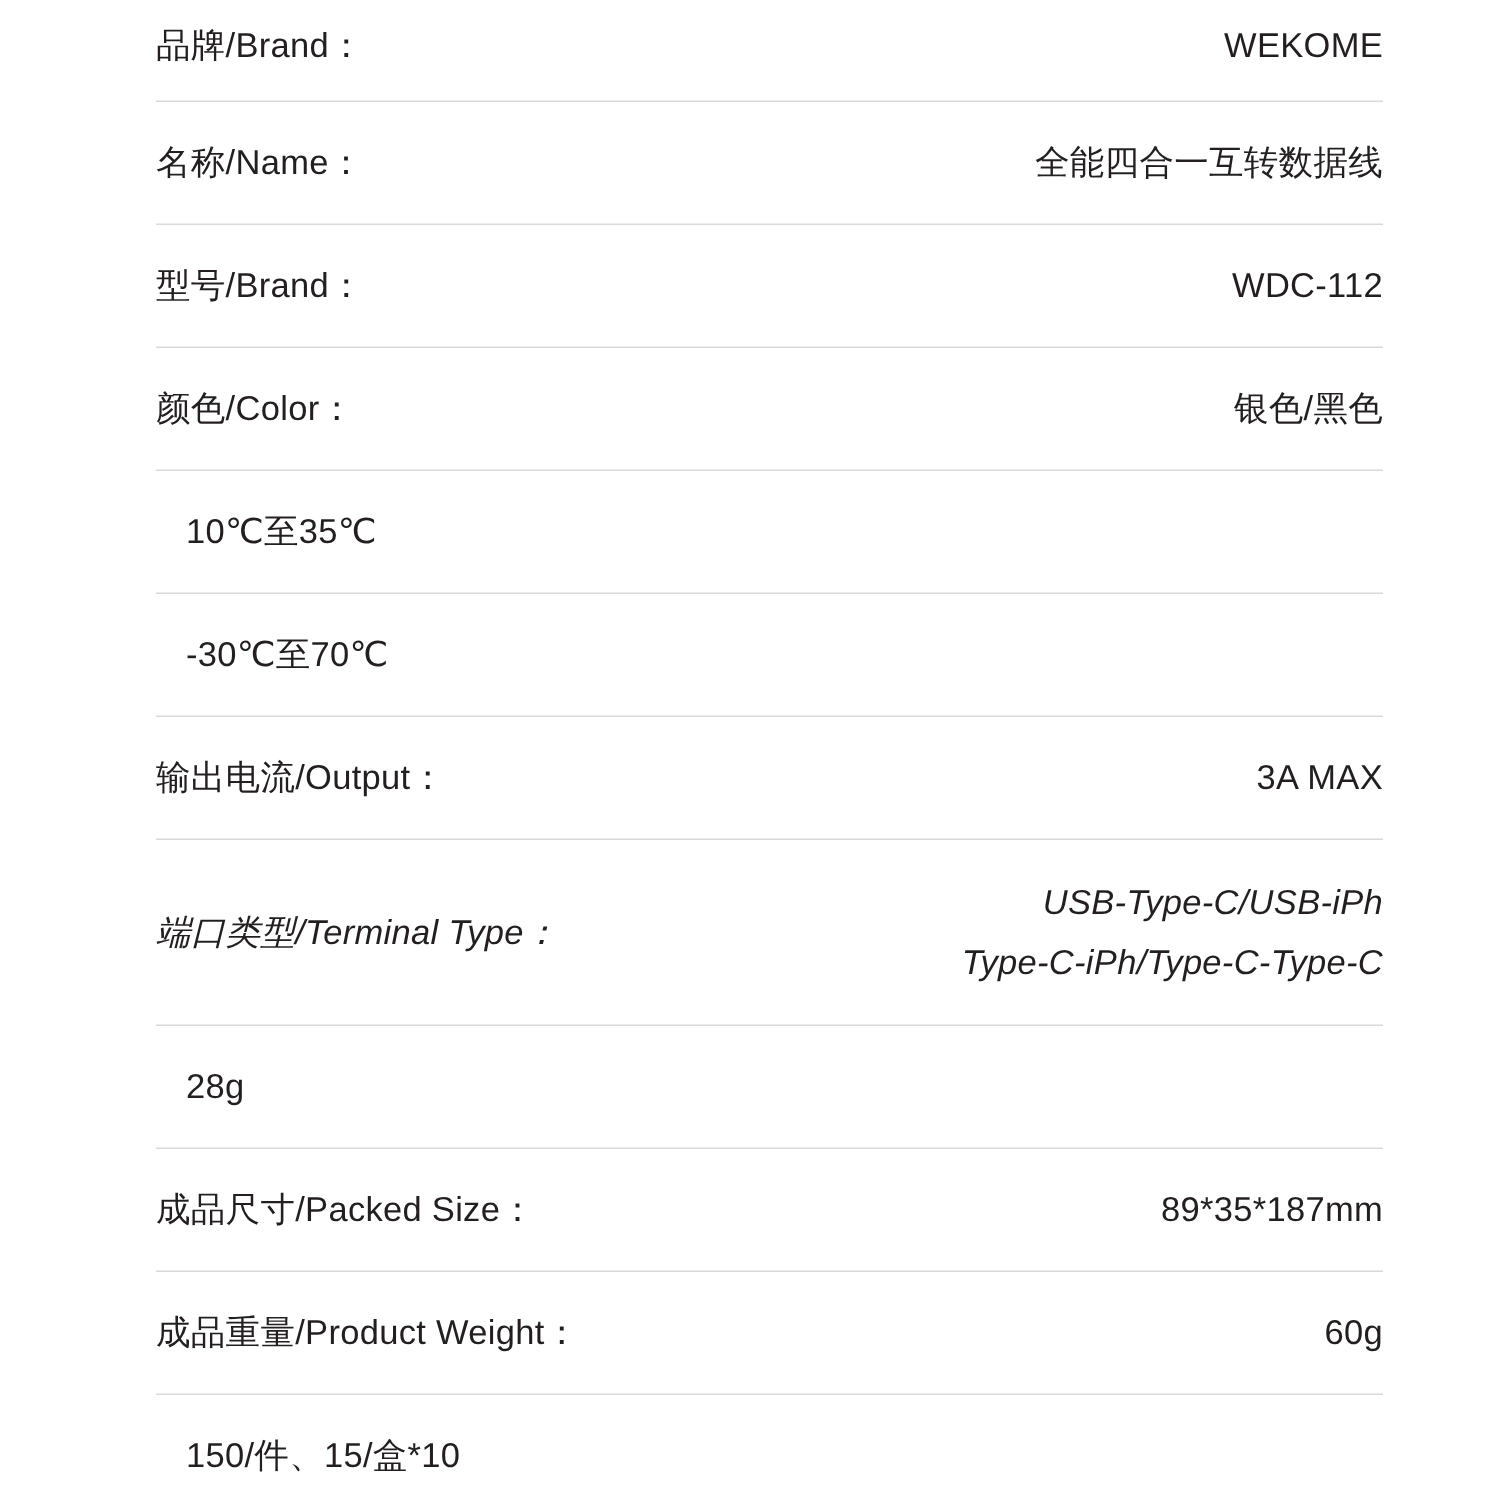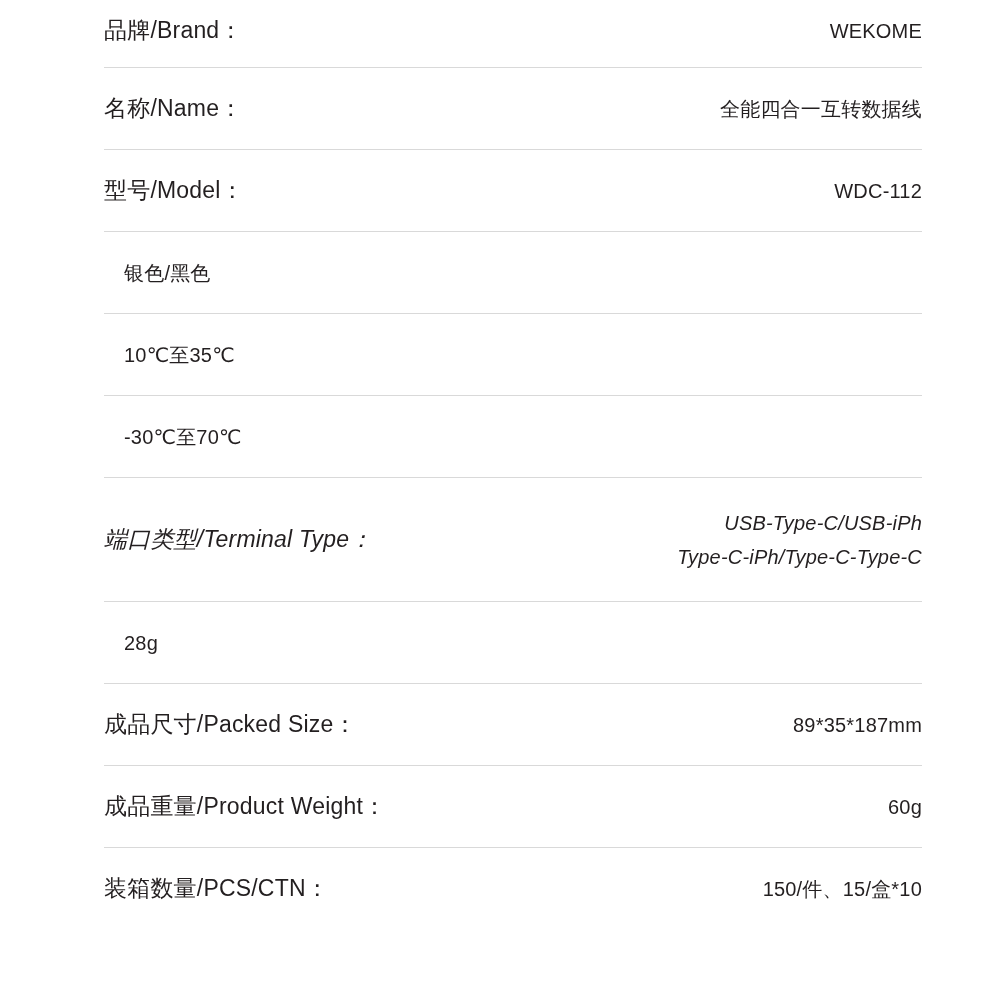--- a/index.html
+++ b/index.html
@@ -41,21 +41,21 @@
     border-bottom: none;
   }
   .spec-label {
     font-size: 23px;
     line-height: 1.35;
     text-align: left;
     white-space: nowrap;
     letter-spacing: 0.2px;
   }
   .spec-value {
-    font-size: 20px;
+    font-size: 23px;
     line-height: 1.7;
     text-align: right;
     white-space: pre-line;
     letter-spacing: 0.2px;
     padding-left: 20px;
   }
 </style>
 </head>
 <body>
 
@@ -65,36 +65,41 @@
     <div class="spec-label">品牌/Brand：</div>
     <div class="spec-value">WEKOME</div>
   </div>
 
   <div class="spec-row">
     <div class="spec-label">名称/Name：</div>
     <div class="spec-value">全能四合一互转数据线</div>
   </div>
 
   <div class="spec-row">
-    <div class="spec-label">型号/Model：</div>
+    <div class="spec-label">型号/Brand：</div>
     <div class="spec-value">WDC-112</div>
   </div>
 
   <div class="spec-row">
+    <div class="spec-label">颜色/Color：</div>
     <div class="spec-value">银色/黑色</div>
   </div>
 
   <div class="spec-row">
     <div class="spec-value">10℃至35℃</div>
   </div>
 
   <div class="spec-row">
     <div class="spec-value">-30℃至70℃</div>
   </div>
 
+  <div class="spec-row">
+    <div class="spec-label">输出电流/Output：</div>
+    <div class="spec-value">3A MAX</div>
+  </div>
 
   <div class="spec-row tall">
     <div class="spec-label">端口类型/Terminal Type：</div>
     <div class="spec-value">USB-Type-C/USB-iPh
 Type-C-iPh/Type-C-Type-C</div>
   </div>
 
   <div class="spec-row">
     <div class="spec-value">28g</div>
   </div>
@@ -103,17 +108,16 @@
     <div class="spec-label">成品尺寸/Packed Size：</div>
     <div class="spec-value">89*35*187mm</div>
   </div>
 
   <div class="spec-row">
     <div class="spec-label">成品重量/Product Weight：</div>
     <div class="spec-value">60g</div>
   </div>
 
   <div class="spec-row last">
-    <div class="spec-label">装箱数量/PCS/CTN：</div>
     <div class="spec-value">150/件、15/盒*10</div>
   </div>
 
 </div>
 
 </body></html>

